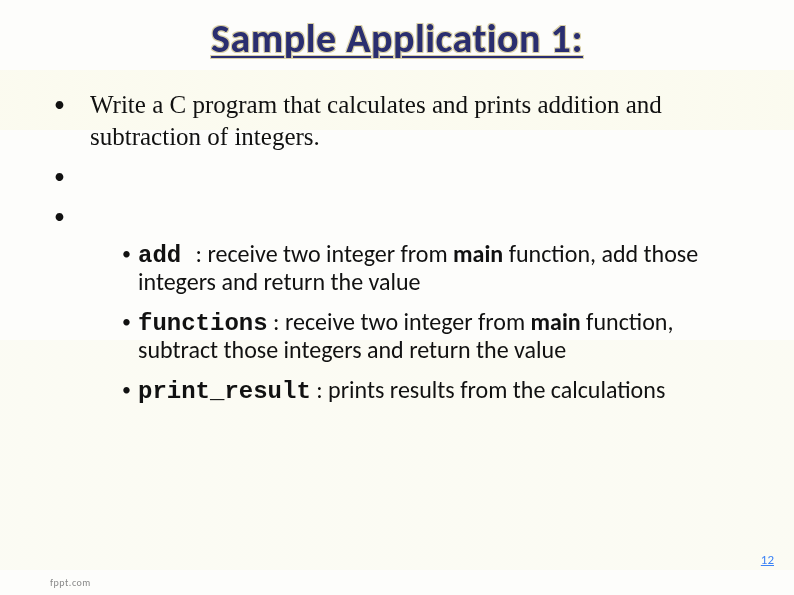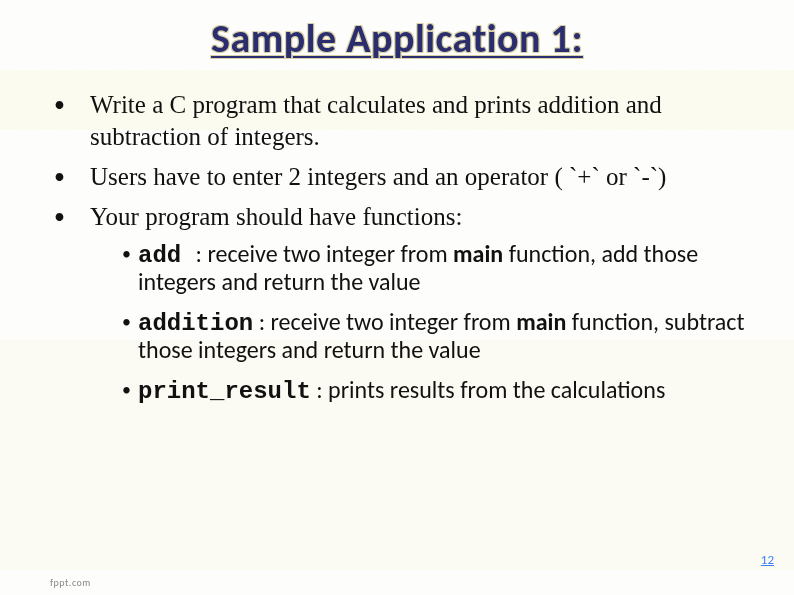--- a/index.html
+++ b/index.html
@@ -133,39 +133,37 @@
 <div class="slide">
   <h1 class="title">Sample Application 1:</h1>
 
   <ul class="main">
     <li>
       <span class="dot">•</span>
       <span class="txt">Write a C program that calculates and prints addition and subtraction of integers.</span>
     </li>
     <li>
       <span class="dot">•</span>
-      <span class="txt">Users have to enter 2 integers and an operator ( `+` or `-`)</span>
     </li>
     <li>
       <span class="dot">•</span>
-      <span class="txt">Your program should have functions:</span>
     </li>
   </ul>
 
   <ul class="sub">
     <li>
       <span class="dot">•</span>
       <span class="txt">
         <span class="mono">add </span><span>: receive two integer from </span><span class="bold">main</span><span> function, add those integers and return the value</span>
       </span>
     </li>
     <li>
       <span class="dot">•</span>
       <span class="txt">
-        <span class="mono">addition</span><span> : receive two integer from </span><span class="bold">main</span><span> function, subtract those integers and return the value</span>
+        <span class="mono">functions</span><span> : receive two integer from </span><span class="bold">main</span><span> function, subtract those integers and return the value</span>
       </span>
     </li>
     <li>
       <span class="dot">•</span>
       <span class="txt">
         <span class="mono">print_result</span><span> : prints results from the calculations</span><span class="bold"></span><span></span>
       </span>
     </li>
   </ul>
 

